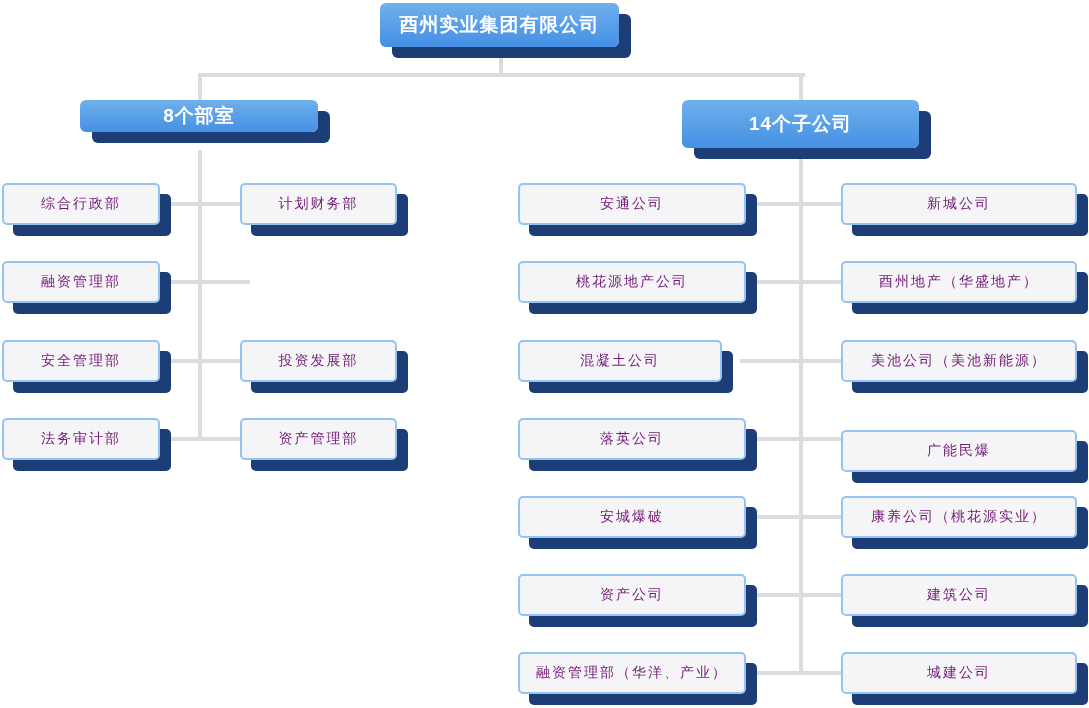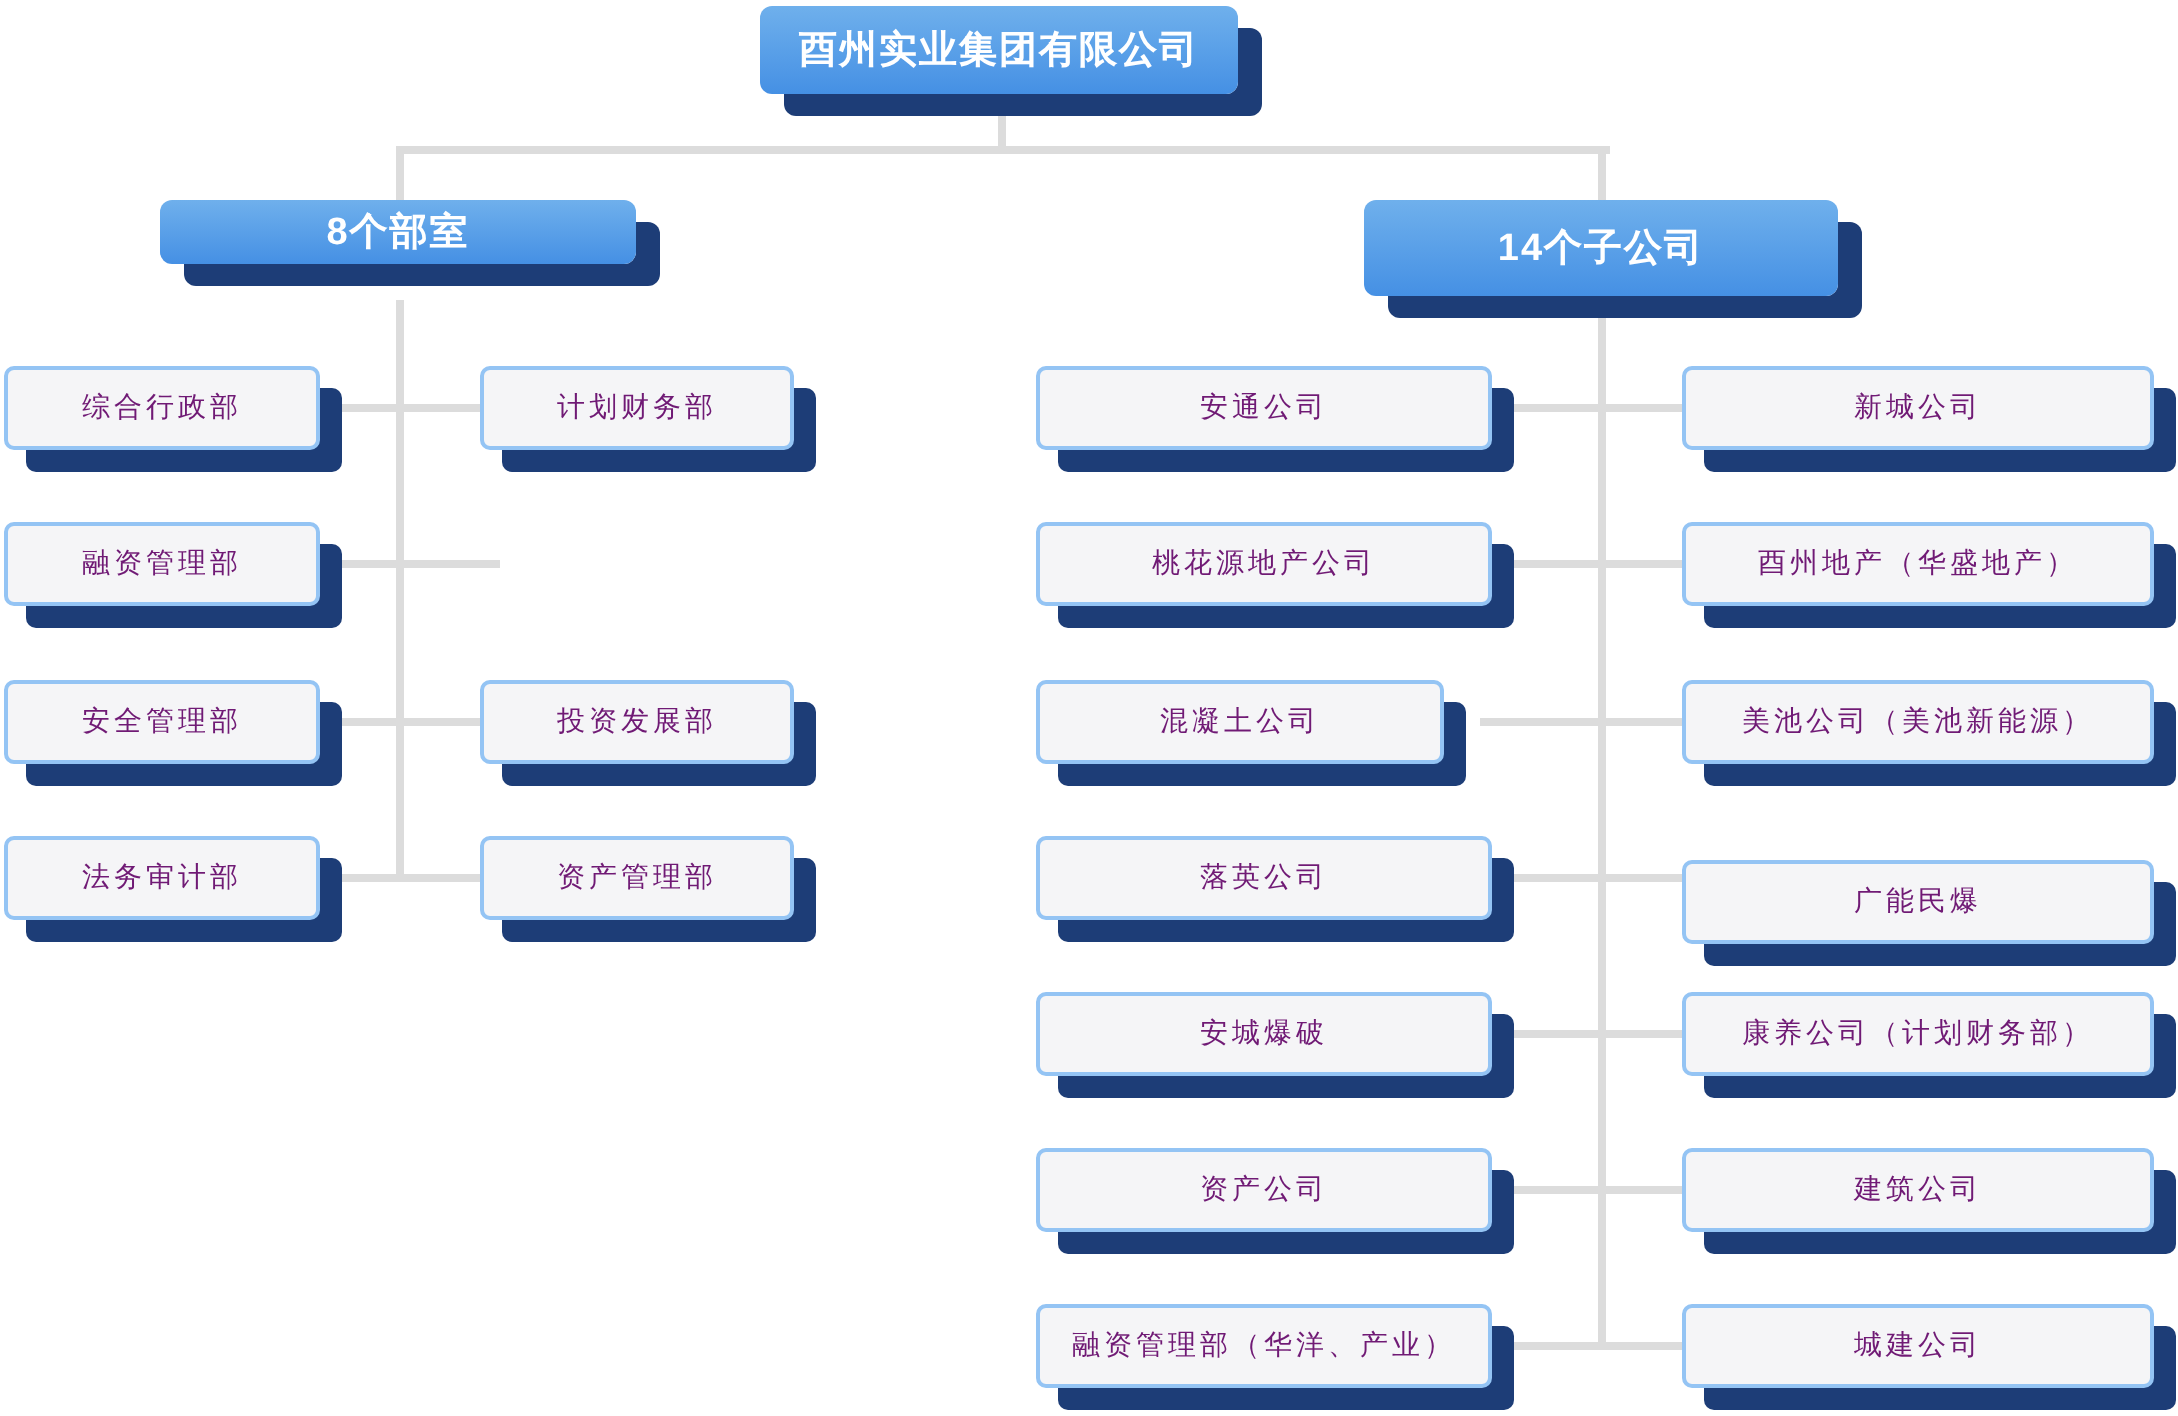--- a/index.html
+++ b/index.html
@@ -129,21 +129,21 @@
   <div class="node-leaf" style="left:518px; top:418px; width:228px; height:42px;">
     <span>落英公司</span>
   </div>
   <div class="node-leaf" style="left:841px; top:430px; width:236px; height:42px;">
     <span>广能民爆</span>
   </div>
   <div class="node-leaf" style="left:518px; top:496px; width:228px; height:42px;">
     <span>安城爆破</span>
   </div>
   <div class="node-leaf" style="left:841px; top:496px; width:236px; height:42px;">
-    <span>康养公司（计划财务部）</span>
+    <span>康养公司（桃花源实业）</span>
   </div>
   <div class="node-leaf" style="left:518px; top:574px; width:228px; height:42px;">
     <span>资产公司</span>
   </div>
   <div class="node-leaf" style="left:841px; top:574px; width:236px; height:42px;">
     <span>建筑公司</span>
   </div>
   <div class="node-leaf" style="left:518px; top:652px; width:228px; height:42px;">
     <span>融资管理部（华洋、产业）</span>
   </div>

